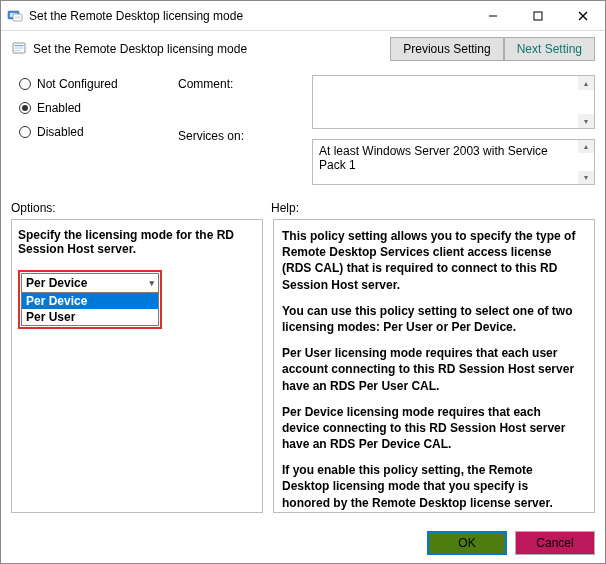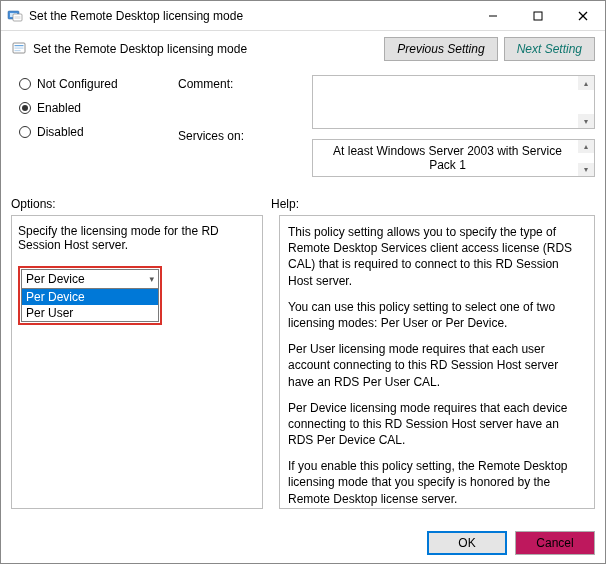--- a/index.html
+++ b/index.html
@@ -40,25 +40,24 @@
   .header-row {
     display: flex;
     align-items: center;
     padding: 6px 10px 14px 10px;
   }
   .header-row .icon-slot { width: 16px; height: 16px; margin-right: 6px; display:inline-flex; align-items:center; justify-content:center;}
   .header-row .subtitle { flex: 1; font-size: 12px; }
   .nav-btn {
     height: 24px;
     padding: 0 12px;
-    margin-left: 6px;
     background: #e1e1e1;
     border: 1px solid #adadad;
     font-size: 12px;
-    display: inline-flex; align-items: center; justify-content: center; font-style: italic;
+    display: inline-flex; align-items: center; justify-content: center;
   }
   .nav-btn.disabled { color: #0f766e; }
   
   .top-region {
     display: flex;
     padding: 0 10px 6px 18px;
     gap: 44px;
   }
   .radio-col { width: 115px; padding-top: 2px; }
   .radio-row { display: flex; align-items: center; margin-bottom: 10px; }
@@ -79,37 +78,36 @@
     margin-bottom: 10px;
   }
   .textarea-box .sb-up, .textarea-box .sb-down {
     position: absolute; right: 0; width: 16px; height: 14px;
     background: #f0f0f0;
     display: flex; align-items:center; justify-content:center; font-size:8px; color:#666;
   }
   .textarea-box .sb-up { top: 0; }
   .textarea-box .sb-down { bottom: 0; }
   .supported-box {
-    width: 100%; height: 38px;
+    width: 100%; height: 46px;
     border: 1px solid #bdbdbd;
     padding: 4px 18px 4px 6px;
     position: relative;
     font-size: 12px;
-    text-align: center;
   }
   .supported-box .sb-up, .supported-box .sb-down {
     position: absolute; right: 0; width: 16px; height: 13px;
     background: #f0f0f0;
     display:flex; align-items:center; justify-content:center; font-size:8px; color:#666;
   }
   .supported-box .sb-up{top:0;} .supported-box .sb-down{bottom:0;}
   
   .labels-row { display:flex; padding: 10px 10px 4px 10px; }
   .labels-row .l { width: 260px; }
-  .panels-row { display:flex; padding: 0 10px; gap:16px; }
+  .panels-row { display:flex; padding: 0 10px; gap:10px;font-weight:bold; }
   .options-panel {
     width: 252px; height: 294px;
     border: 1px solid #bdbdbd;
     padding: 8px 6px;
     position: relative;
     font-size: 12px;
   }
   .help-panel {
     flex:1; height: 294px;
     border: 1px solid #bdbdbd;
@@ -139,21 +137,21 @@
   .bottom-bar {
     position:absolute; bottom:8px; right:10px;
     display:flex; gap:8px;
   }
   .btn {
     width: 80px; height:24px;
     background:#be185d; border:1px solid #adadad;
     display:flex; align-items:center; justify-content:center;
     font-size:12px;
   }
-  .btn.primary { border:2px solid #0078d7; background:#e5e5e5;}
+  .btn.primary { border:2px solid #0078d7; background:#4d7c0f;}
 </style>
 </head>
 <body>
 
 <div class="titlebar">
   <span class="icon-slot">
     <svg width="16" height="16" viewBox="0 0 16 16">
         <rect x="1" y="3" width="11" height="8" rx="1" fill="#4a90d9" stroke="#2b5f95" stroke-width="0.5"></rect>
         <rect x="3" y="5" width="7" height="4" fill="#cfe6fb"></rect>
         <rect x="6" y="6" width="9" height="7" rx="1" fill="#fff" stroke="#888" stroke-width="0.7"></rect>

